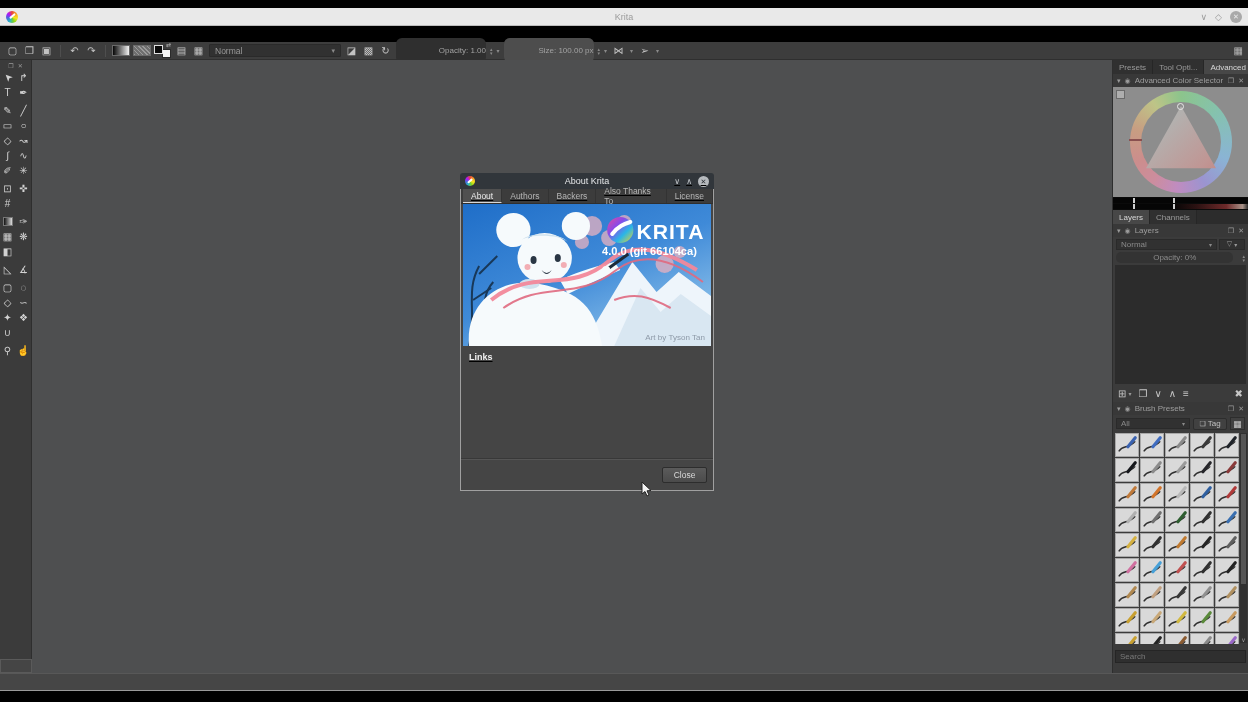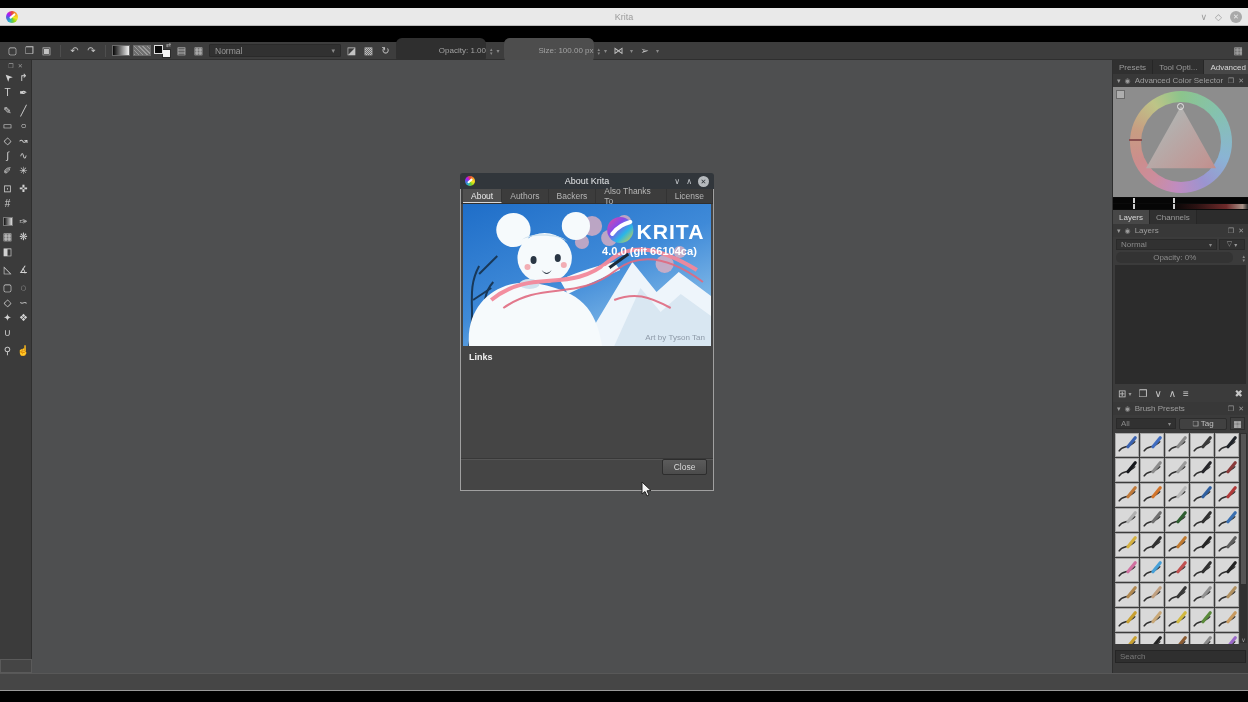--- a/index.html
+++ b/index.html
@@ -100,61 +100,61 @@
   #layers-opacity-slider { flex:1 1 auto; height:11px; background:#333; border-radius:5px; display:flex;
                            align-items:center; justify-content:center; }
   #layers-opacity-slider span { font-size:8px; color:#8b8b8b; }
   #layer-list { flex:1 1 auto; background:#2c2c2c; margin:1px 2px; }
   #layer-buttons { height:17px; flex:0 0 auto; display:flex; align-items:center; padding:0 5px; gap:7px; }
   .lyr-btn { color:#c6c6c6; font-size:10px; line-height:1; }
   .lyr-btn.small { font-size:6px; color:#9a9a9a; margin-left:-5px; }
   .lyr-btn.trash { margin-left:auto; }
 
   #bp-filter-row { height:17px; flex:0 0 auto; display:flex; align-items:center; gap:3px; padding:0 3px; }
-  #bp-tag-btn { width:48px; height:12px; background:#414141; border:1px solid #2d2d2d; border-radius:2px;
+  #bp-tag-btn { width:34px; height:12px; background:#414141; border:1px solid #2d2d2d; border-radius:2px;
                 display:flex; align-items:center; justify-content:center; gap:2px; color:#c0c0c0; font-size:8px; }
   #bp-view-btn { width:15px; height:13px; background:#414141; border:1px solid #2d2d2d; display:flex;
                  align-items:center; justify-content:center; color:#c8c8c8; font-size:9px; }
   #brush-grid-wrap { position:relative; height:212px; flex:0 0 auto; overflow:hidden; padding:1px 9px 0 2px; }
   #brush-grid { display:grid; grid-template-columns:repeat(5,24px); gap:1px; }
   .brush-cell { width:24px; height:24px; background:#d9d9d9; border:1px solid #a8a8a8; }
   .brush-cell svg { width:100%; height:100%; display:block; }
   #brush-scrollbar { position:absolute; right:1px; top:1px; bottom:1px; width:7px; background:#303030; }
   #brush-scroll-thumb { position:absolute; left:1px; top:1px; width:5px; height:150px; background:#555; }
   #brush-scroll-chev { position:absolute; left:0; bottom:0; width:7px; text-align:center; color:#999; font-size:6px; }
   #bp-search-row { height:29px; flex:0 0 auto; padding:1px 2px; }
   #bp-search { width:100%; height:13px; background:#2f2f2f; border:1px solid #252525; color:#bbb;
                font-size:8px; padding:0 4px; font-family:"Liberation Sans",sans-serif; }
   #bp-search::placeholder { color:#7a7a7a; }
 
   
   #statusbar { position:absolute; left:0; top:673px; width:100%; height:17px; background:#464646; border-top:1px solid #585858; }
   #bottom-strip { position:absolute; left:0; top:690px; width:100%; height:12px; background:#000; border-top:1px solid #9a9a9a; }
 
   
-  #about-dialog { position:absolute; left:493px; top:173px; width:254px; height:318px; z-index:10; }
+  #about-dialog { position:absolute; left:493px; top:173px; width:254px; height:318px; z-index:10;text-decoration:underline; }
   #dlg-titlebar { height:16px; background:#31363b; border-radius:3px 3px 0 0; display:flex; align-items:center;
                   padding:0 5px; position:relative; }
   #dlg-titlebar .dlg-title { position:absolute; left:0; right:0; text-align:center; font-size:9px; color:#e4e6e8; }
   #dlg-titlebar .krita-logo { width:10px; height:10px; }
   .dlg-controls { margin-left:auto; display:flex; align-items:center; gap:6px; color:#c3c7cb; font-size:8px; position:relative; }
   .dlg-close { width:11px; height:11px; border-radius:50%; background:#b6babe; color:#2e3338; display:flex;
                align-items:center; justify-content:center; font-size:7px; line-height:1; }
   #dlg-body { position:relative; height:302px; background:#454545; border:1px solid #a0a0a0; border-top:none; }
   #dlg-tabs { display:flex; height:15px; background:#3c3c3c; border-bottom:1px solid #2f2f2f; padding-left:2px; }
   .dlg-tab { padding:0 8px; display:flex; align-items:center; font-size:8.5px; color:#b5b5b5;
              border-right:1px solid #333; }
   .dlg-tab.active { background:#505050; color:#ececec; border-bottom:1px solid #d8d8d8; }
   #dlg-splash { position:relative; height:142px; margin:0 2px; background:#1d2f57; overflow:hidden; }
   #dlg-splash svg { display:block; width:100%; height:100%; }
   #dlg-links-area { padding:6px 8px 0 8px; }
   #dlg-links-title { font-size:9px; font-weight:bold; color:#f0f0f0; margin-bottom:7px; }
   .dlg-link { display:block; font-size:8.5px; color:#dcdcdc; text-decoration:underline; margin-bottom:6.5px; cursor:pointer; }
   #dlg-footer { position:absolute; left:0; right:0; bottom:0; height:32px; border-top:1px solid #383838;
-                box-shadow:0 1px 0 #555 inset; display:flex; align-items:flex-start; justify-content:flex-end; padding:0 6px; }
+                box-shadow:0 1px 0 #555 inset; display:flex; align-items:center; justify-content:flex-end; padding:0 6px; }
   #dlg-close-btn { width:45px; height:16px; background:linear-gradient(#5b5b5b,#4b4b4b); border:1px solid #2d2d2d;
                    border-radius:2px; color:#dadada; font-size:8.5px; display:flex; align-items:center; justify-content:center; }
   #dlg-cursor { position:absolute; left:180px; top:292px; z-index:11; }
 </style>
 </head>
 <body>
 
 <div id="app">
 
   <div id="top-strip"></div>

